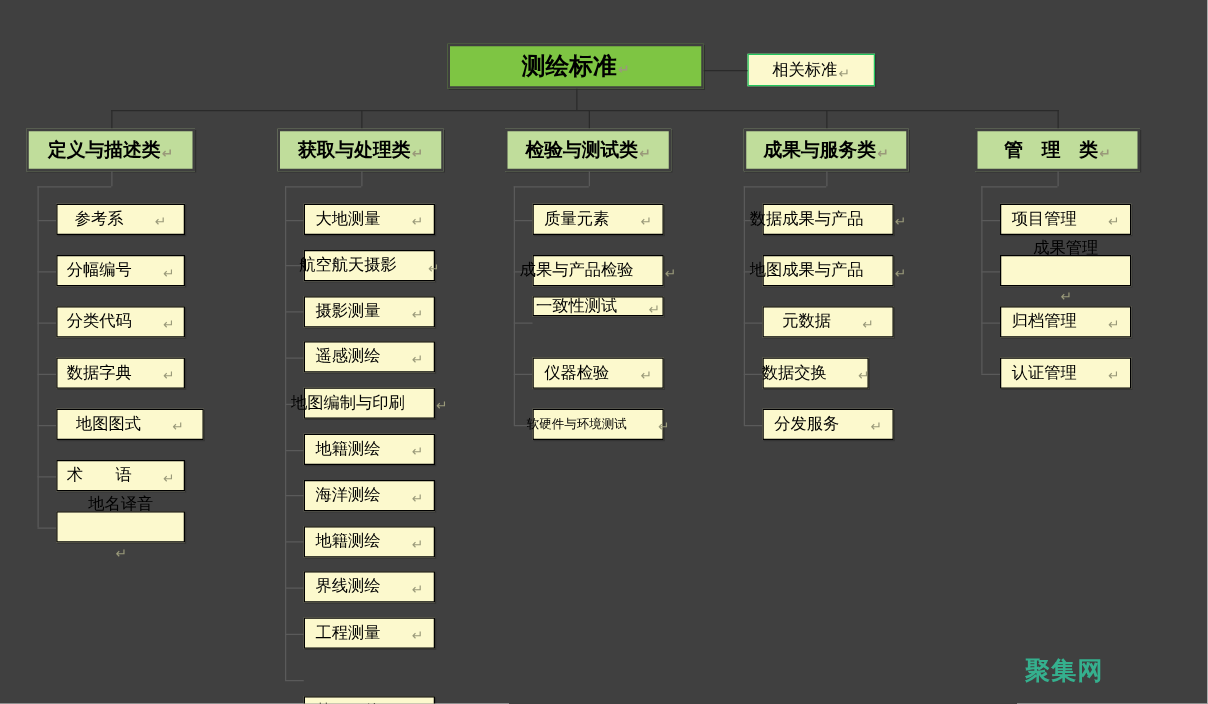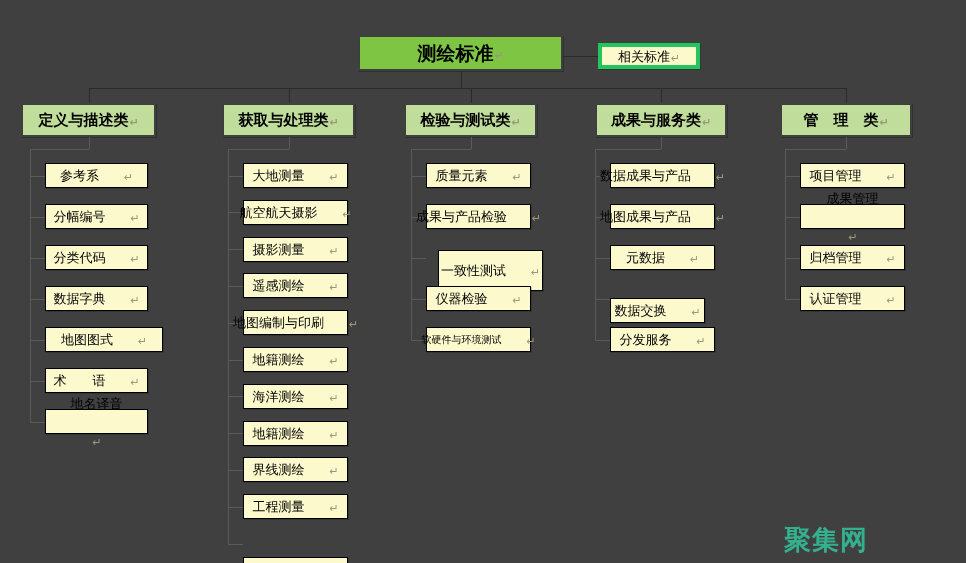--- a/index.html
+++ b/index.html
@@ -66,43 +66,44 @@
     font-size: 13px;
     font-weight: normal;
     box-shadow: 1px 1px 0 rgba(0,0,0,0.18);
     gap: 24px;
   }
   .node.leaf.small {
     font-size: 10px;
   }
   .node.aux {
     background: #fcf9cd;
-    border: 4px solid #22c55e;
+    border: 1px solid #22c55e;
     font-size: 13px;
     box-shadow: 1px 1px 0 rgba(0,0,0,0.18);
   }
 
   
   .ln {
     position: absolute;
     background: #5a5a5a;
   }
   .ln.h { height: 1px; }
   .ln.v { width: 1px; }
   .ln.dark { background: #2a2a2a; }
 
   
   #watermark {
     position: absolute;
-    font-size: 27px;
+    font-size: 20px;
     font-weight: bold;
     color: #35b08e;
     letter-spacing: 1px;
     line-height: 1;
     white-space: nowrap;
+    margin-left: 36px;
   }
 </style>
 </head>
 <body>
 
 <div id="canvas">
     <div class="node root" style="left: 358px; top: 35px; width: 205px; height: 36px;">
       <span class="lbl">测绘标准</span>
       <span class="cr">↵</span>
     </div>
@@ -231,21 +232,21 @@
     <div class="node leaf" style="left: 426px; top: 163px; width: 105px; height: 25px;">
       <span class="lbl">质量元素</span>
       <span class="cr">↵</span>
     </div>
     <div class="ln h" style="left: 411px; top: 217px; width: 15px;"></div>
     <div class="node leaf" style="left: 426px; top: 204px; width: 105px; height: 25px;">
       <span class="lbl">成果与产品检验</span>
       <span class="cr">↵</span>
     </div>
     <div class="ln h" style="left: 411px; top: 258px; width: 15px;"></div>
-    <div class="node leaf" style="left: 426px; top: 250px; width: 105px; height: 41px; margin-left: 12px;">
+    <div class="node leaf" style="left: 426px; top: 237px; width: 105px; height: 16px;">
       <span class="lbl">一致性测试</span>
       <span class="cr">↵</span>
     </div>
     <div class="ln h" style="left: 411px; top: 299px; width: 15px;"></div>
     <div class="node leaf" style="left: 426px; top: 286px; width: 105px; height: 25px;">
       <span class="lbl">仪器检验</span>
       <span class="cr">↵</span>
     </div>
     <div class="ln h" style="left: 411px; top: 340px; width: 15px;"></div>
     <div class="node leaf small" style="left: 426px; top: 327px; width: 105px; height: 25px;">
@@ -269,21 +270,21 @@
     <div class="node leaf" style="left: 610px; top: 204px; width: 105px; height: 25px;">
       <span class="lbl">地图成果与产品</span>
       <span class="cr">↵</span>
     </div>
     <div class="ln h" style="left: 595px; top: 258px; width: 15px;"></div>
     <div class="node leaf" style="left: 610px; top: 245px; width: 105px; height: 25px;">
       <span class="lbl">元数据</span>
       <span class="cr">↵</span>
     </div>
     <div class="ln h" style="left: 595px; top: 299px; width: 15px;"></div>
-    <div class="node leaf" style="left: 610px; top: 286px; width: 95px; height: 25px; margin-top: 12px;">
+    <div class="node leaf" style="left: 610px; top: 286px; width: 85px; height: 25px;">
       <span class="lbl">数据交换</span>
       <span class="cr">↵</span>
     </div>
     <div class="ln h" style="left: 595px; top: 340px; width: 15px;"></div>
     <div class="node leaf" style="left: 610px; top: 327px; width: 105px; height: 25px;">
       <span class="lbl">分发服务</span>
       <span class="cr">↵</span>
     </div>
     <div class="ln v dark" style="left: 846px; top: 88px; height: 15px;"></div>
     <div class="node cat" style="left: 780px; top: 103px; width: 132px; height: 34px;">

